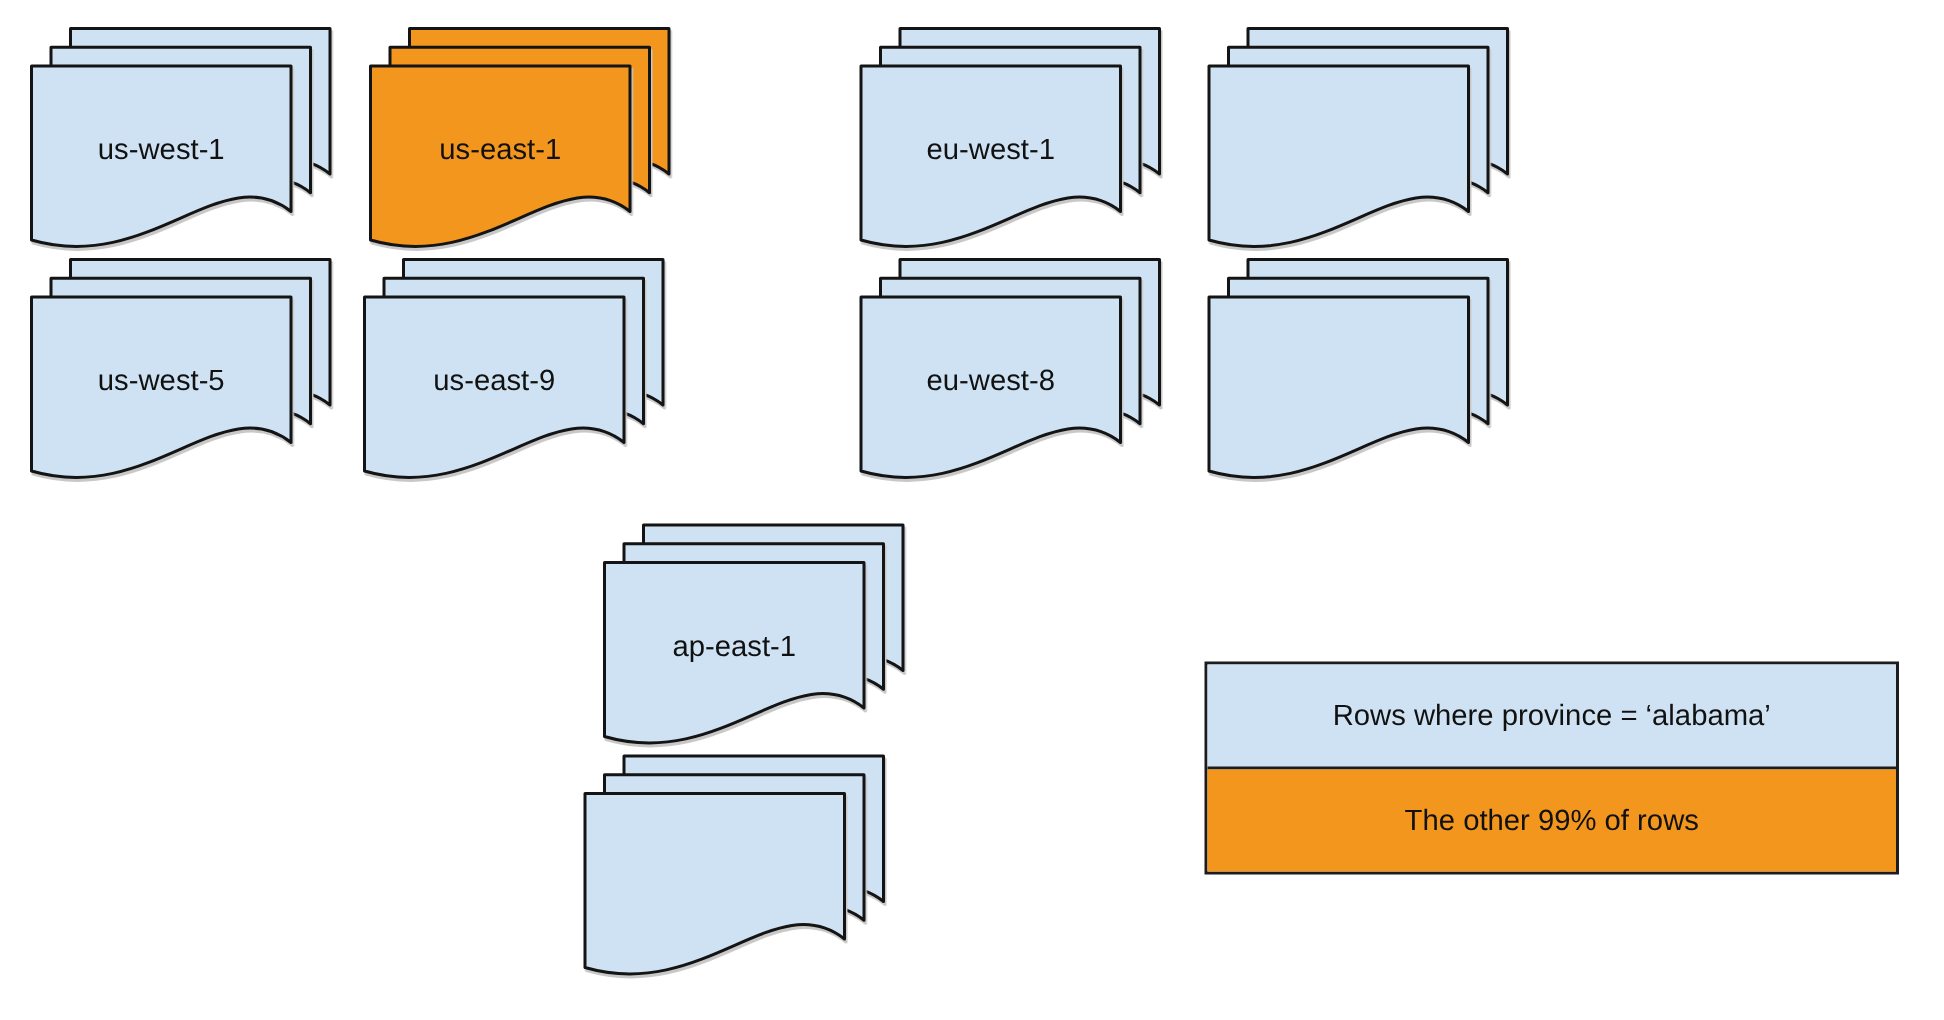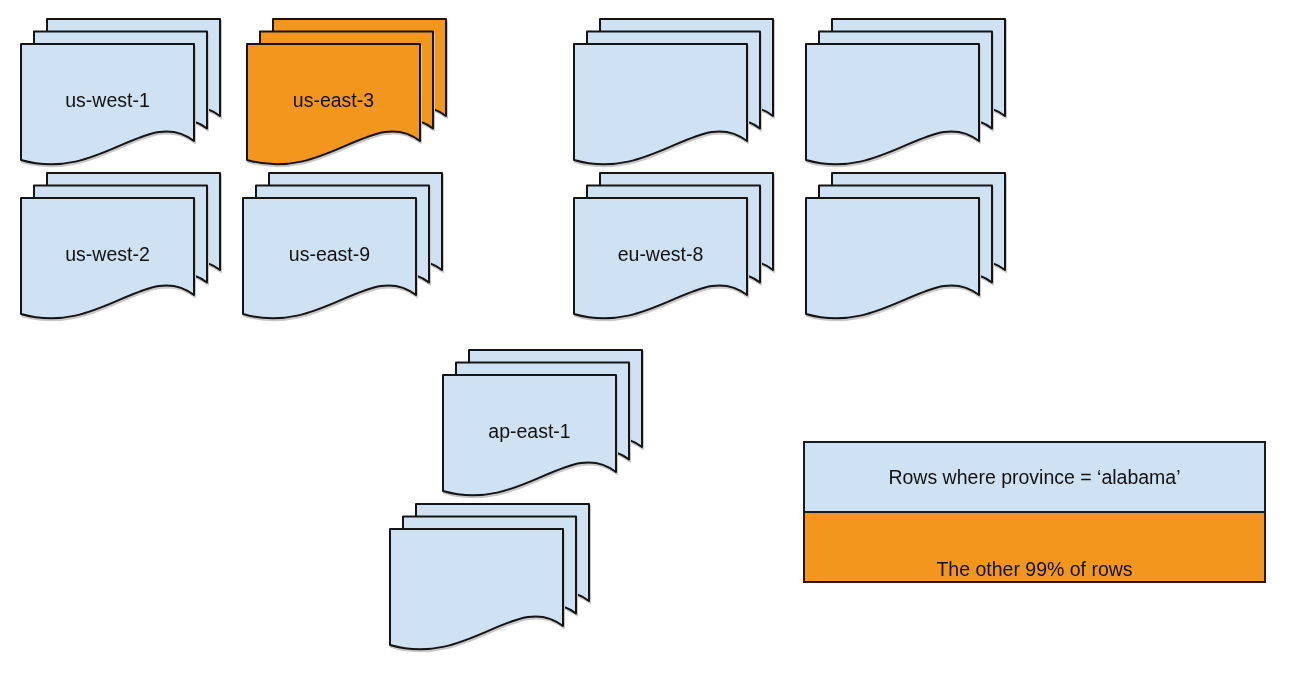--- a/index.html
+++ b/index.html
@@ -61,64 +61,65 @@
   }
   .legend-row {
     flex: 1;
     display: flex;
     align-items: center;
     justify-content: center;
     font-size: 19.5px;
     color: #111111;
   }
   .legend-row.blue   { background: var(--blue,   #cfe2f3); border-bottom: 2px solid #1c1c1c; }
-  .legend-row.orange { background: var(--orange, #f2961e); align-items: flex-end; }
+  .legend-row.orange { background: var(--orange, #f2961e); }
 </style>
 </head>
 <body>
 
 <div class="stage">
   <div id="stacks">
       <div class="stack" style="left: 20px; top: 18px;">
         <svg width="201" height="156" viewBox="0 0 201 156">
           <path d="M1,1 H174 V98 C128,62 80,140 1,117 Z" transform="translate(26,0)" class="doc doc-blue"></path>
           <path d="M1,1 H174 V98 C128,62 80,140 1,117 Z" transform="translate(13,12.5)" class="doc doc-blue"></path>
           <path d="M1,1 H174 V98 C128,62 80,140 1,117 Z" transform="translate(0,25)" class="doc doc-blue"></path>
         </svg>
         <div class="stack-label">us-west-1</div>
       </div>
       <div class="stack" style="left: 246px; top: 18px;">
         <svg width="201" height="156" viewBox="0 0 201 156">
           <path d="M1,1 H174 V98 C128,62 80,140 1,117 Z" transform="translate(26,0)" class="doc doc-orange"></path>
           <path d="M1,1 H174 V98 C128,62 80,140 1,117 Z" transform="translate(13,12.5)" class="doc doc-orange"></path>
           <path d="M1,1 H174 V98 C128,62 80,140 1,117 Z" transform="translate(0,25)" class="doc doc-orange"></path>
         </svg>
-        <div class="stack-label">us-east-3</div>
+        <div class="stack-label">us-east-1</div>
       </div>
       <div class="stack" style="left: 573px; top: 18px;">
         <svg width="201" height="156" viewBox="0 0 201 156">
           <path d="M1,1 H174 V98 C128,62 80,140 1,117 Z" transform="translate(26,0)" class="doc doc-blue"></path>
           <path d="M1,1 H174 V98 C128,62 80,140 1,117 Z" transform="translate(13,12.5)" class="doc doc-blue"></path>
           <path d="M1,1 H174 V98 C128,62 80,140 1,117 Z" transform="translate(0,25)" class="doc doc-blue"></path>
         </svg>
+        <div class="stack-label">eu-west-1</div>
       </div>
       <div class="stack" style="left: 805px; top: 18px;">
         <svg width="201" height="156" viewBox="0 0 201 156">
           <path d="M1,1 H174 V98 C128,62 80,140 1,117 Z" transform="translate(26,0)" class="doc doc-blue"></path>
           <path d="M1,1 H174 V98 C128,62 80,140 1,117 Z" transform="translate(13,12.5)" class="doc doc-blue"></path>
           <path d="M1,1 H174 V98 C128,62 80,140 1,117 Z" transform="translate(0,25)" class="doc doc-blue"></path>
         </svg>
       </div>
       <div class="stack" style="left: 20px; top: 172px;">
         <svg width="201" height="156" viewBox="0 0 201 156">
           <path d="M1,1 H174 V98 C128,62 80,140 1,117 Z" transform="translate(26,0)" class="doc doc-blue"></path>
           <path d="M1,1 H174 V98 C128,62 80,140 1,117 Z" transform="translate(13,12.5)" class="doc doc-blue"></path>
           <path d="M1,1 H174 V98 C128,62 80,140 1,117 Z" transform="translate(0,25)" class="doc doc-blue"></path>
         </svg>
-        <div class="stack-label">us-west-2</div>
+        <div class="stack-label">us-west-5</div>
       </div>
       <div class="stack" style="left: 242px; top: 172px;">
         <svg width="201" height="156" viewBox="0 0 201 156">
           <path d="M1,1 H174 V98 C128,62 80,140 1,117 Z" transform="translate(26,0)" class="doc doc-blue"></path>
           <path d="M1,1 H174 V98 C128,62 80,140 1,117 Z" transform="translate(13,12.5)" class="doc doc-blue"></path>
           <path d="M1,1 H174 V98 C128,62 80,140 1,117 Z" transform="translate(0,25)" class="doc doc-blue"></path>
         </svg>
         <div class="stack-label">us-east-9</div>
       </div>
       <div class="stack" style="left: 573px; top: 172px;">
@@ -129,21 +130,21 @@
         </svg>
         <div class="stack-label">eu-west-8</div>
       </div>
       <div class="stack" style="left: 805px; top: 172px;">
         <svg width="201" height="156" viewBox="0 0 201 156">
           <path d="M1,1 H174 V98 C128,62 80,140 1,117 Z" transform="translate(26,0)" class="doc doc-blue"></path>
           <path d="M1,1 H174 V98 C128,62 80,140 1,117 Z" transform="translate(13,12.5)" class="doc doc-blue"></path>
           <path d="M1,1 H174 V98 C128,62 80,140 1,117 Z" transform="translate(0,25)" class="doc doc-blue"></path>
         </svg>
       </div>
-      <div class="stack" style="left: 402px; top: 349px; margin-left: 40px;">
+      <div class="stack" style="left: 402px; top: 349px;">
         <svg width="201" height="156" viewBox="0 0 201 156">
           <path d="M1,1 H174 V98 C128,62 80,140 1,117 Z" transform="translate(26,0)" class="doc doc-blue"></path>
           <path d="M1,1 H174 V98 C128,62 80,140 1,117 Z" transform="translate(13,12.5)" class="doc doc-blue"></path>
           <path d="M1,1 H174 V98 C128,62 80,140 1,117 Z" transform="translate(0,25)" class="doc doc-blue"></path>
         </svg>
         <div class="stack-label">ap-east-1</div>
       </div>
       <div class="stack" style="left: 389px; top: 503px;">
         <svg width="201" height="156" viewBox="0 0 201 156">
           <path d="M1,1 H174 V98 C128,62 80,140 1,117 Z" transform="translate(26,0)" class="doc doc-blue"></path>

